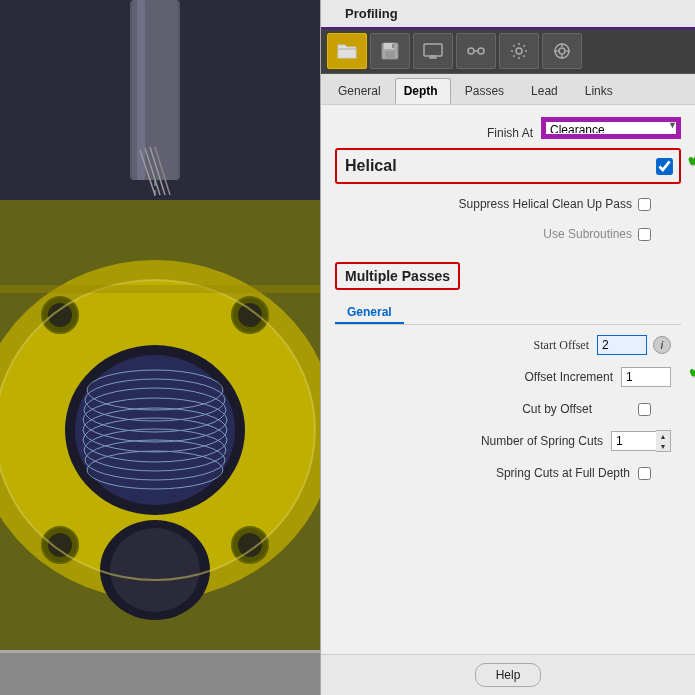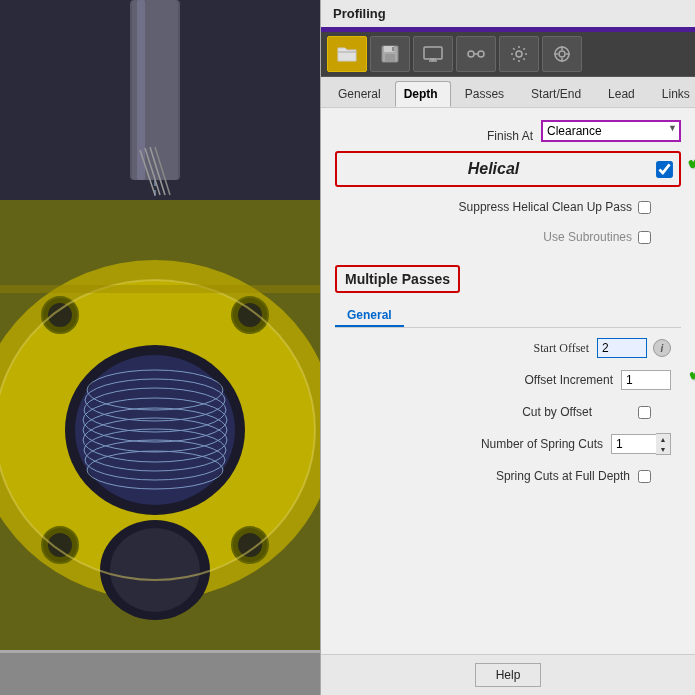--- a/index.html
+++ b/index.html
@@ -28,22 +28,22 @@
       position: absolute;
       right: 0; top: 0;
       width: 375px;
       height: 695px;
       background: #f0f0f0;
       border-left: 1px solid #aaa;
     }
 
     .panel-title-bar {
       background: #e8e8e8;
-      padding: 6px 12px;
-      border-bottom: 5px solid #4c1d95;
+      padding: 6px 24px;
+      border-bottom: 2px solid #4c1d95;
       font-weight: bold;
       font-size: 13px;
       color: #222;
     }
 
     
     .toolbar {
       background: #404040;
       display: flex;
       align-items: center;
@@ -121,21 +121,21 @@
       padding-right: 8px;
       color: #333;
       font-size: 12px;
       flex-shrink: 0;
     }
 
     
     .dropdown-select {
       width: 140px;
       height: 22px;
-      border: 2px solid #a21caf;
+      border: 5px solid #a21caf;
       background: white;
       padding: 1px 4px;
       font-size: 12px;
       appearance: none;
       cursor: pointer;
     }
 
     .dropdown-wrapper {
       position: relative;
       display: inline-block;
@@ -270,21 +270,21 @@
       font-size: 7px;
       color: #333;
       line-height: 1;
     }
 
     
     .help-btn {
       padding: 4px 20px;
       background: #e8e8e8;
       border: 1px solid #aaa;
-      border-radius: 0;
+      border-radius: 10px;
       cursor: pointer;
       font-size: 12px;
       color: #222;
     }
 
     
     .panel-bottom {
       position: absolute;
       bottom: 0;
       width: 100%;
@@ -297,23 +297,22 @@
 
     
     .helical-row {
       display: flex;
       align-items: center;
       width: 100%;
     }
 
     .helical-label-area {
       flex: 1;
-      text-align: center;
+      text-align: left;
       padding-right: 8px;
-      font-style: italic;
     }
 
     
     .cad-vis {
       position: absolute;
       left: 0; top: 0;
       width: 330px;
       height: 695px;
     }
   </style>
@@ -429,21 +428,20 @@
         <line x1="1" y1="9" x2="5" y2="9" stroke="#aaa" stroke-width="1.5"></line>
         <line x1="13" y1="9" x2="17" y2="9" stroke="#aaa" stroke-width="1.5"></line>
       </svg>
     </div>
   </div>
 
   <div class="tabs-bar">
     <div class="tab">General</div>
     <div class="tab active">Depth</div>
     <div class="tab">Passes</div>
-    <div class="tab">Start/End</div>
     <div class="tab">Lead</div>
     <div class="tab">Links</div>
   </div>
 
   <div class="content-area">
 
     <div class="form-row" style="justify-content: flex-end; padding-right: 0;">
       <span class="form-label" style="width: 100px; margin-top: 11px;">Finish At</span>
       <div class="dropdown-wrapper">
         <select class="dropdown-select">

